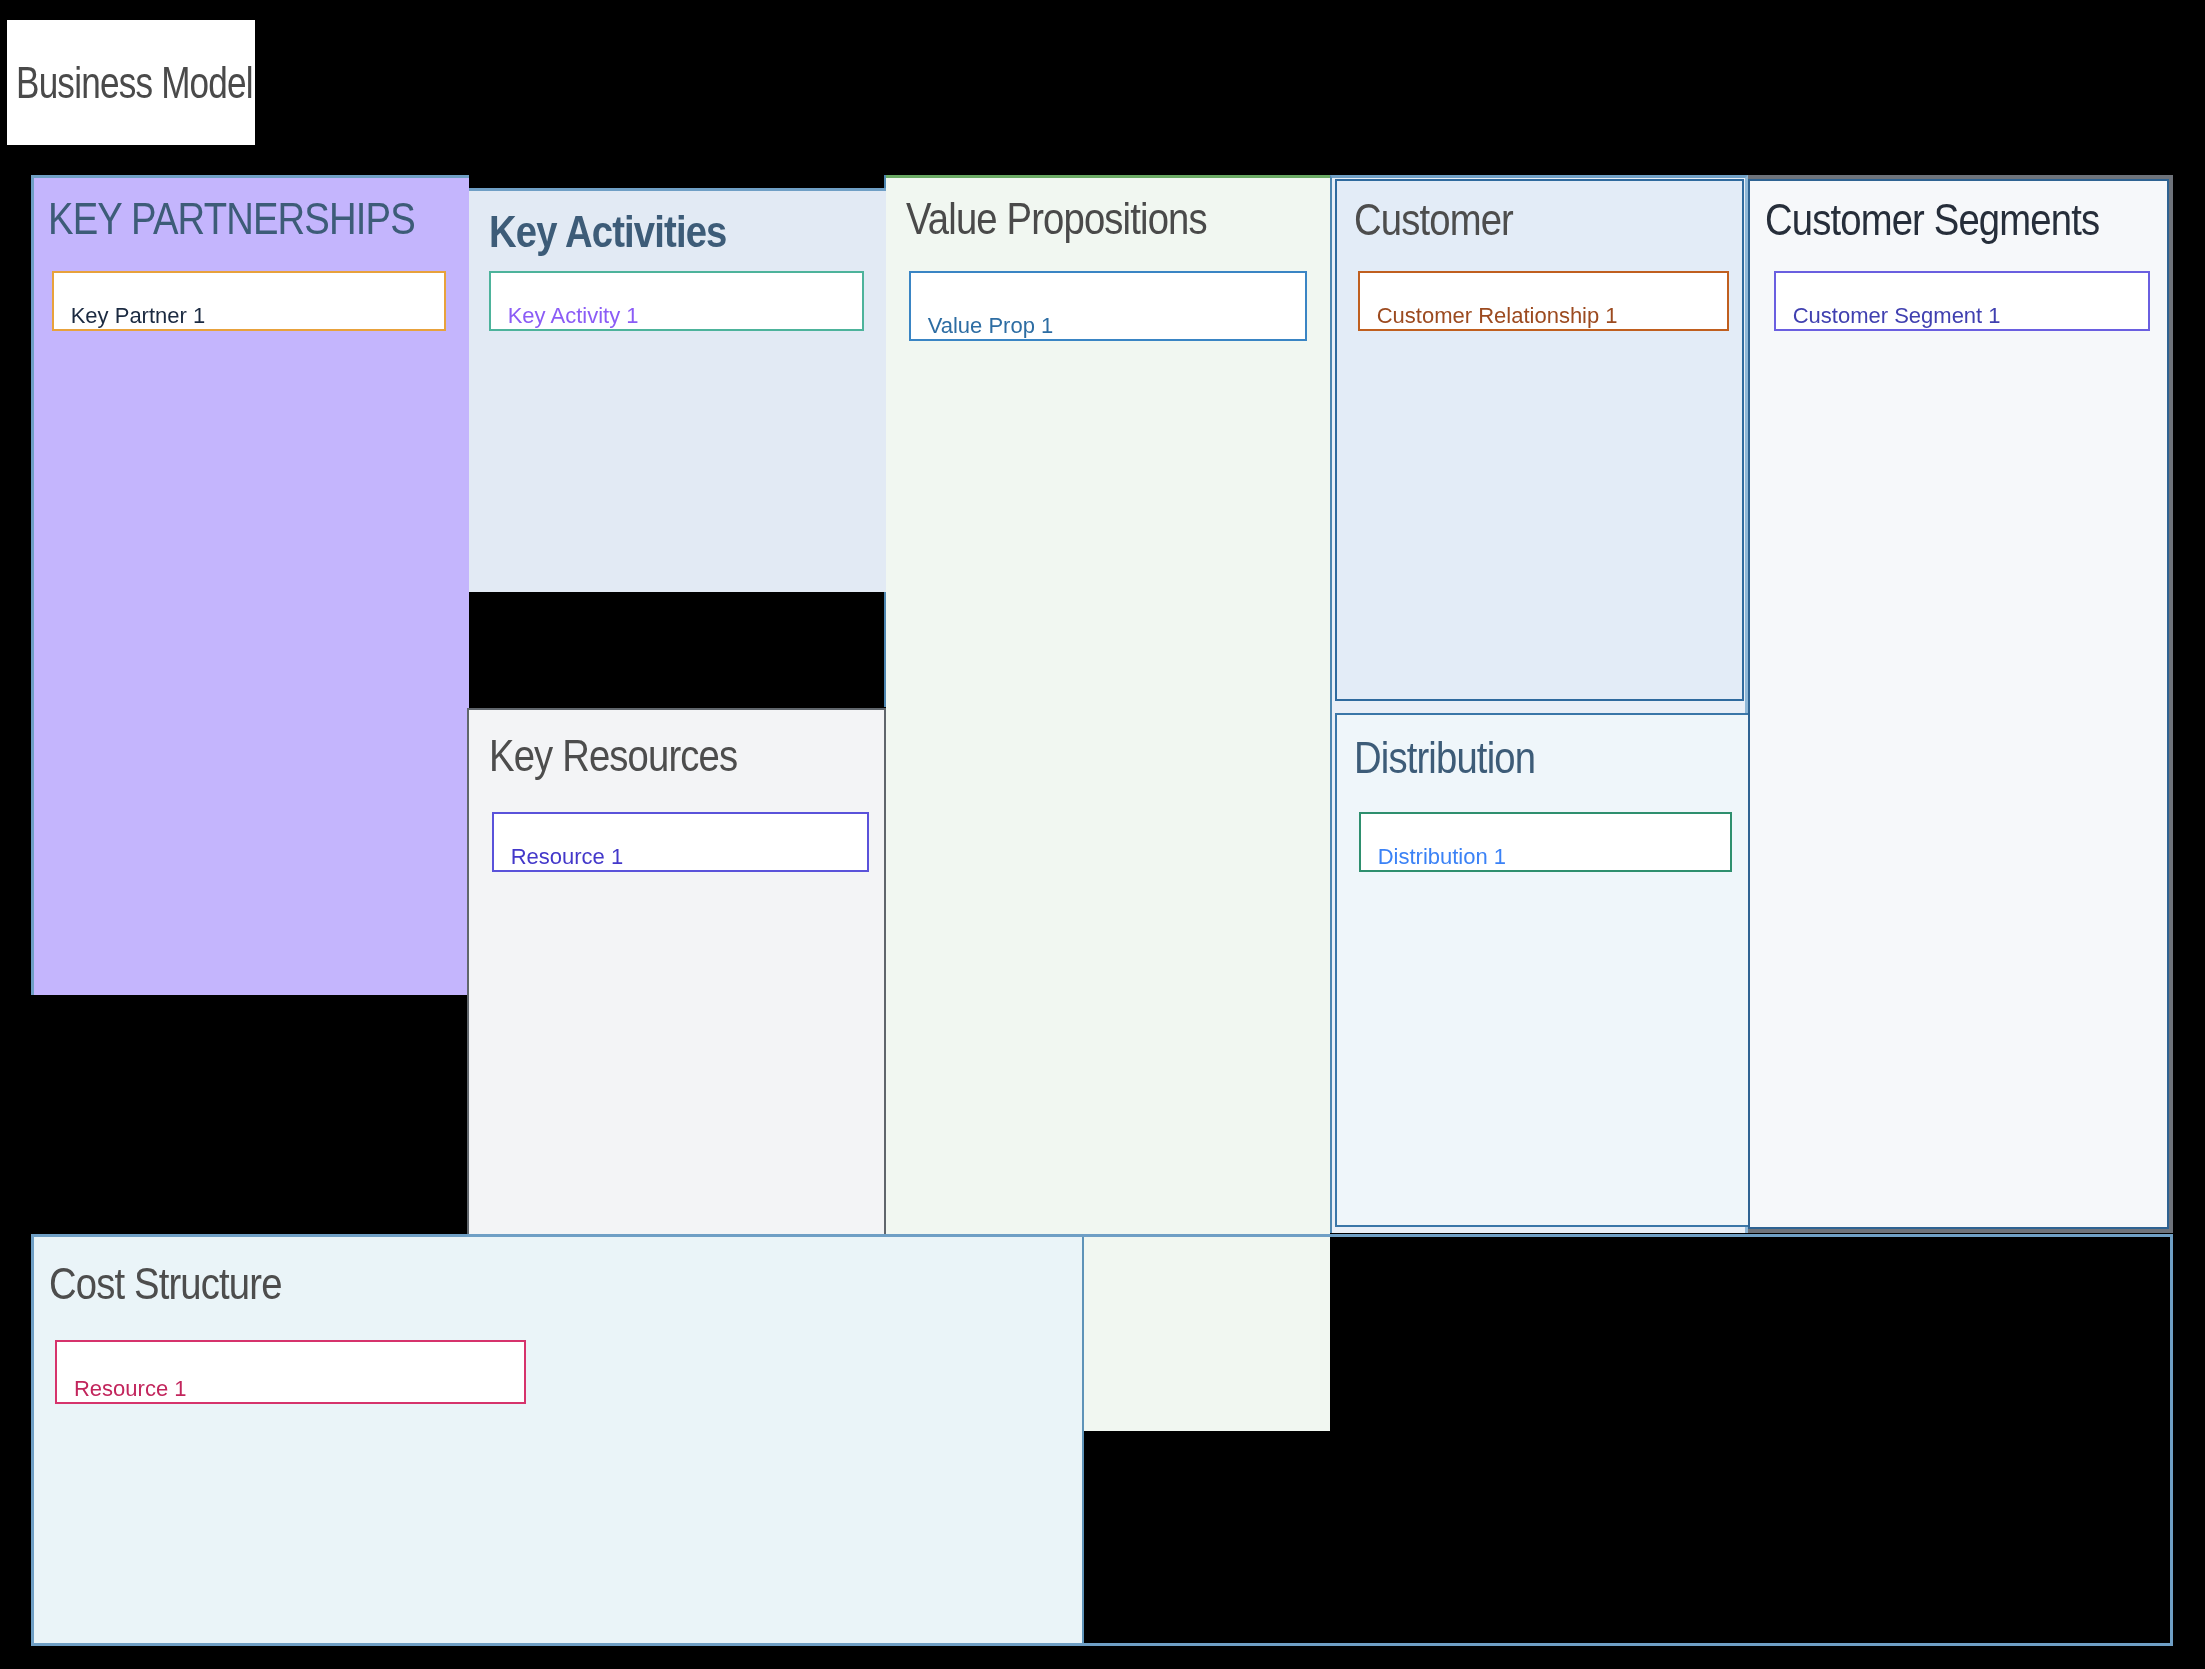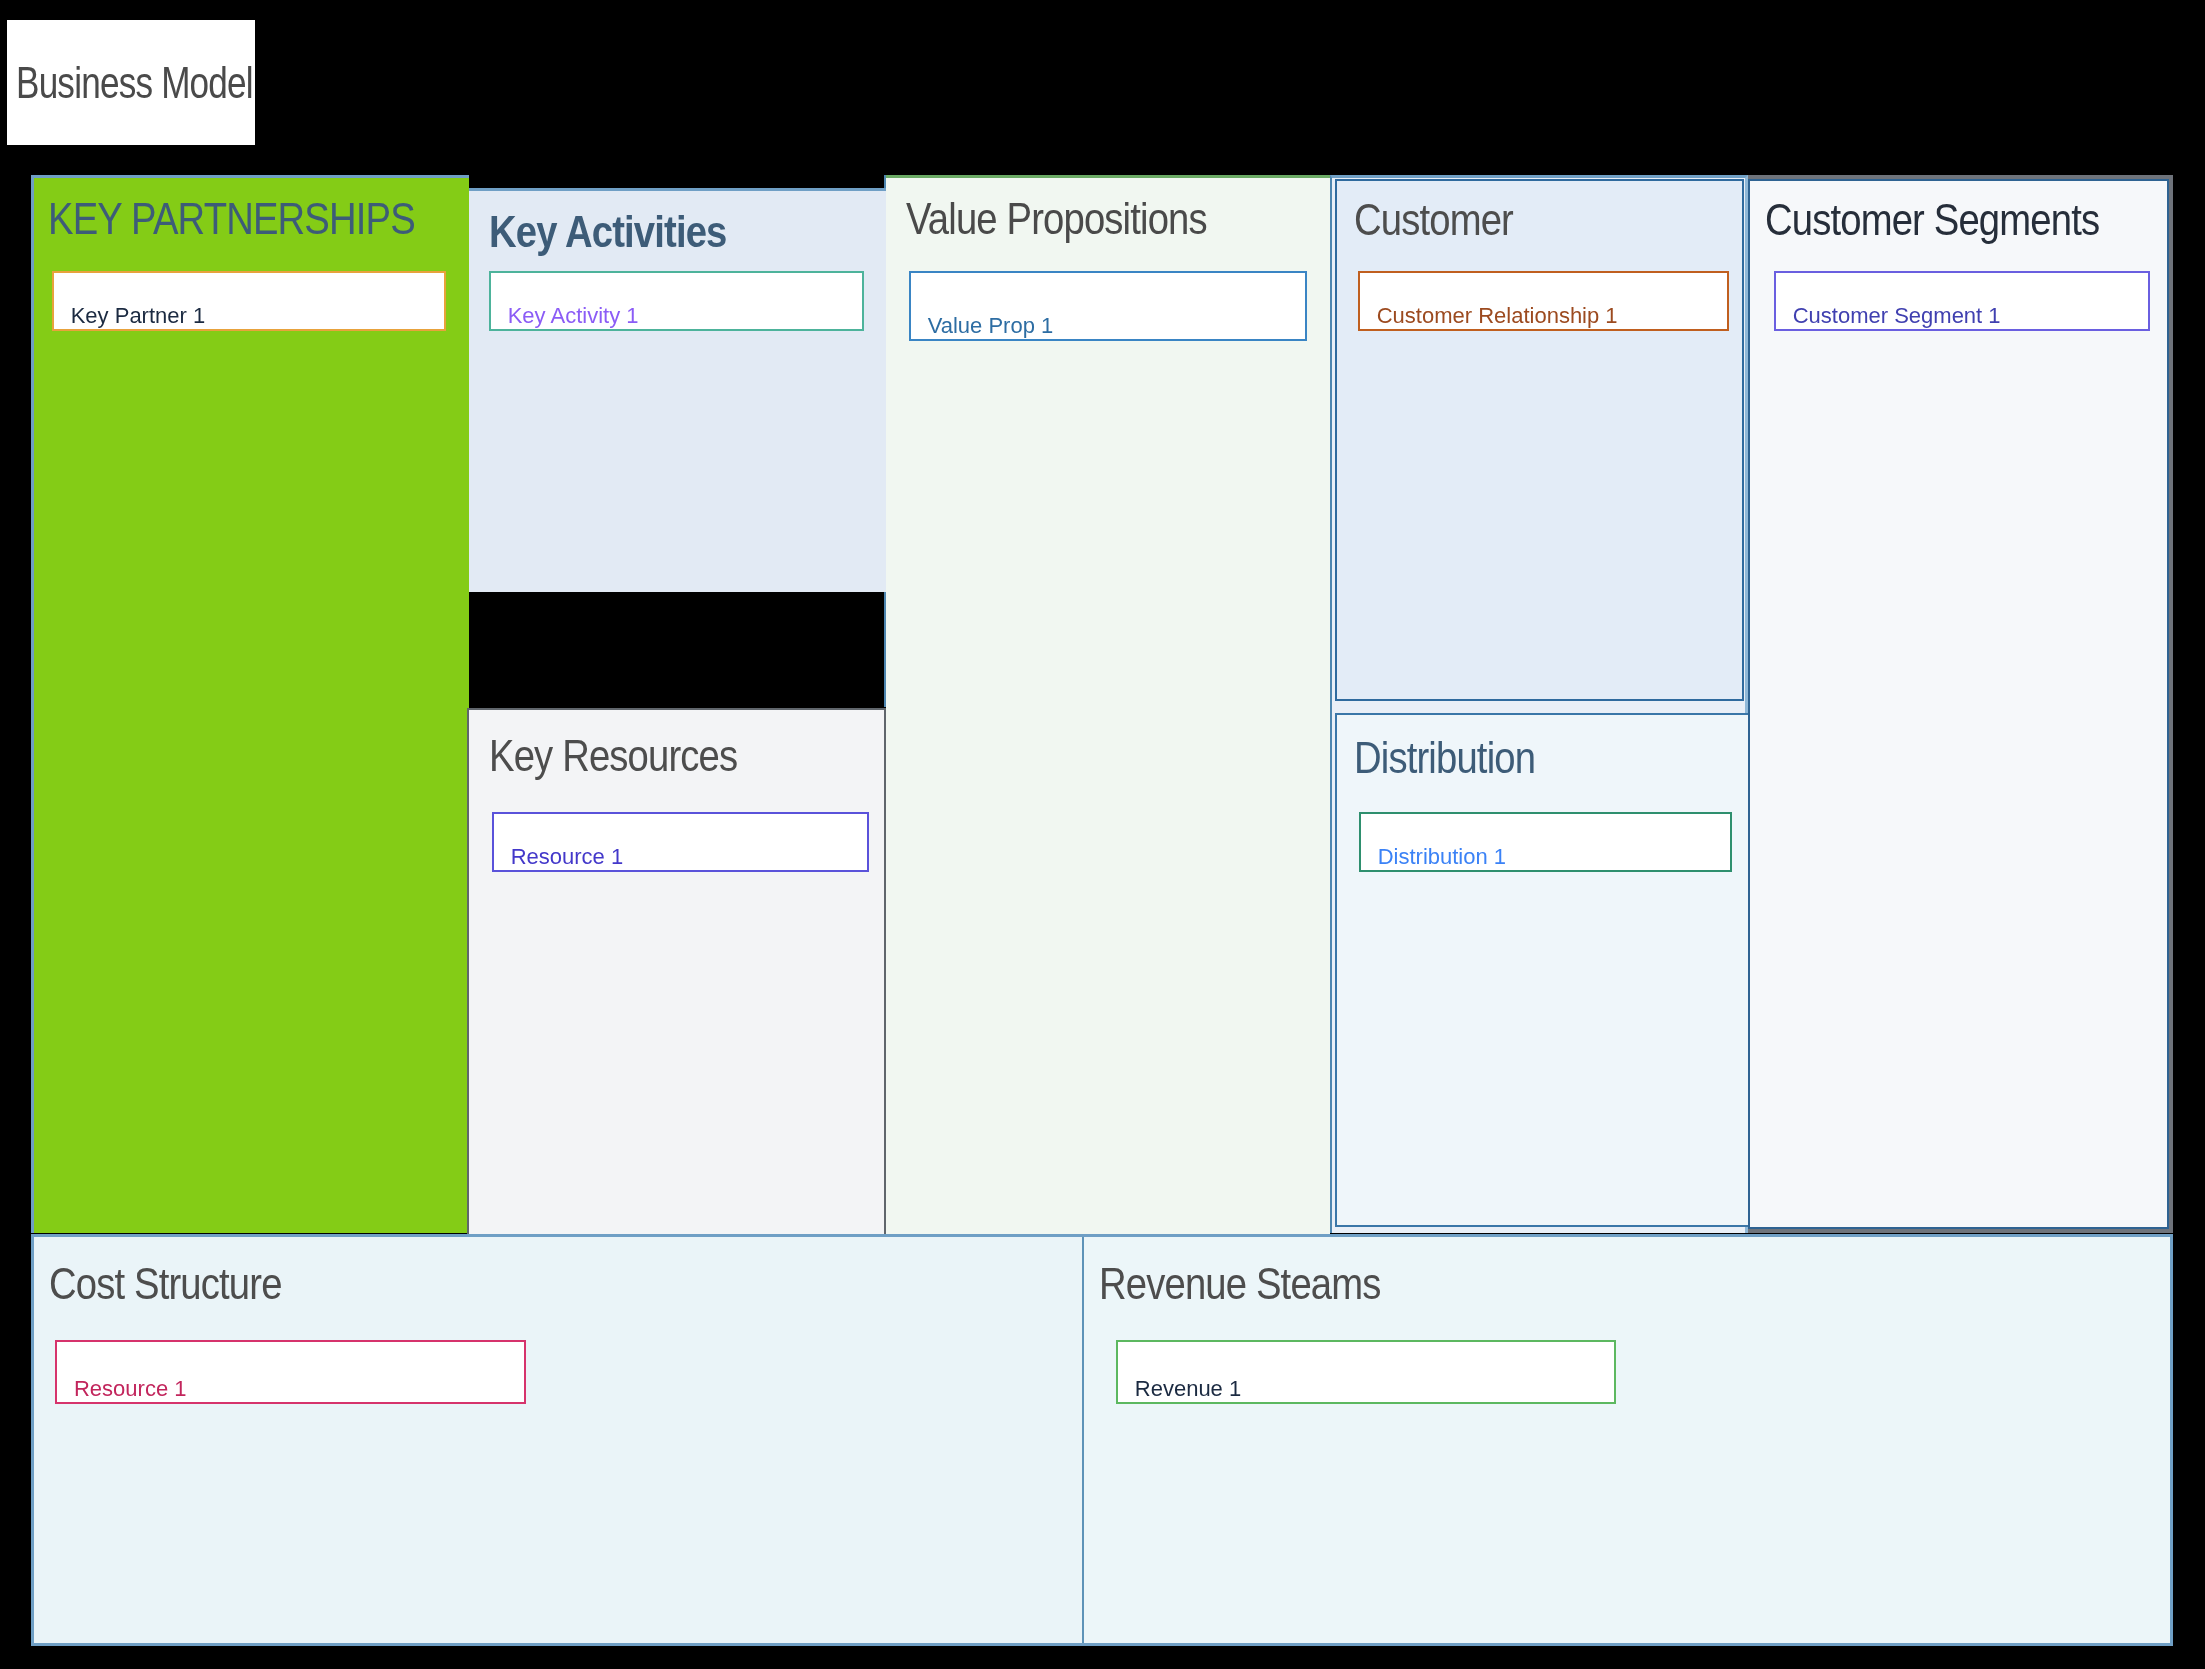--- a/index.html
+++ b/index.html
@@ -27,21 +27,21 @@
     display:block;font-size:45px;line-height:1.05;white-space:nowrap;
     transform:scaleX(0.85);transform-origin:left top;letter-spacing:-1px;
   }
   .card{
     position:absolute;background:#ffffff;display:flex;align-items:flex-end;
     padding-left:16.7px;font-size:22px;white-space:nowrap;
   }
 
   
   .sec-partnerships{
-    left:31px;top:175px;width:438px;height:1058px;background:#84cc16;
+    left:31px;top:175px;width:438px;height:820px;background:#c4b5fd;
     border-left:3.1px solid #6f9fc5;border-top:3.1px solid #6f9fc5;
   }
   .sec-partnerships .sec-header{margin:16.7px 0 0 13.5px;color:#3d5c78;}
 
   .divider-v1{position:absolute;left:467px;top:175px;width:2.1px;height:1058px;background:#4e86b0;}
   .divider-v2{position:absolute;left:884px;top:175px;width:2.1px;height:532px;background:#4e86b0;}
 
   .sec-key-activities{
     left:469px;top:188px;width:417px;height:404px;background:#e2eaf4;
     border-top:3.1px solid #6f9fc5;
@@ -169,20 +169,14 @@
 </div>
 
 <div class="bottom-row">
   <div class="sec-cost">
     <span class="sec-header">Cost Structure</span>
     <div class="card card-cost-resource">
       <span>Resource 1</span>
     </div>
   </div>
   <div class="divider-cost-rev"></div>
-  <div class="sec-revenue">
-    <span class="sec-header">Revenue Steams</span>
-    <div class="card card-revenue">
-      <span>Revenue 1</span>
-    </div>
-  </div>
 </div>
 
 
 </body></html>

